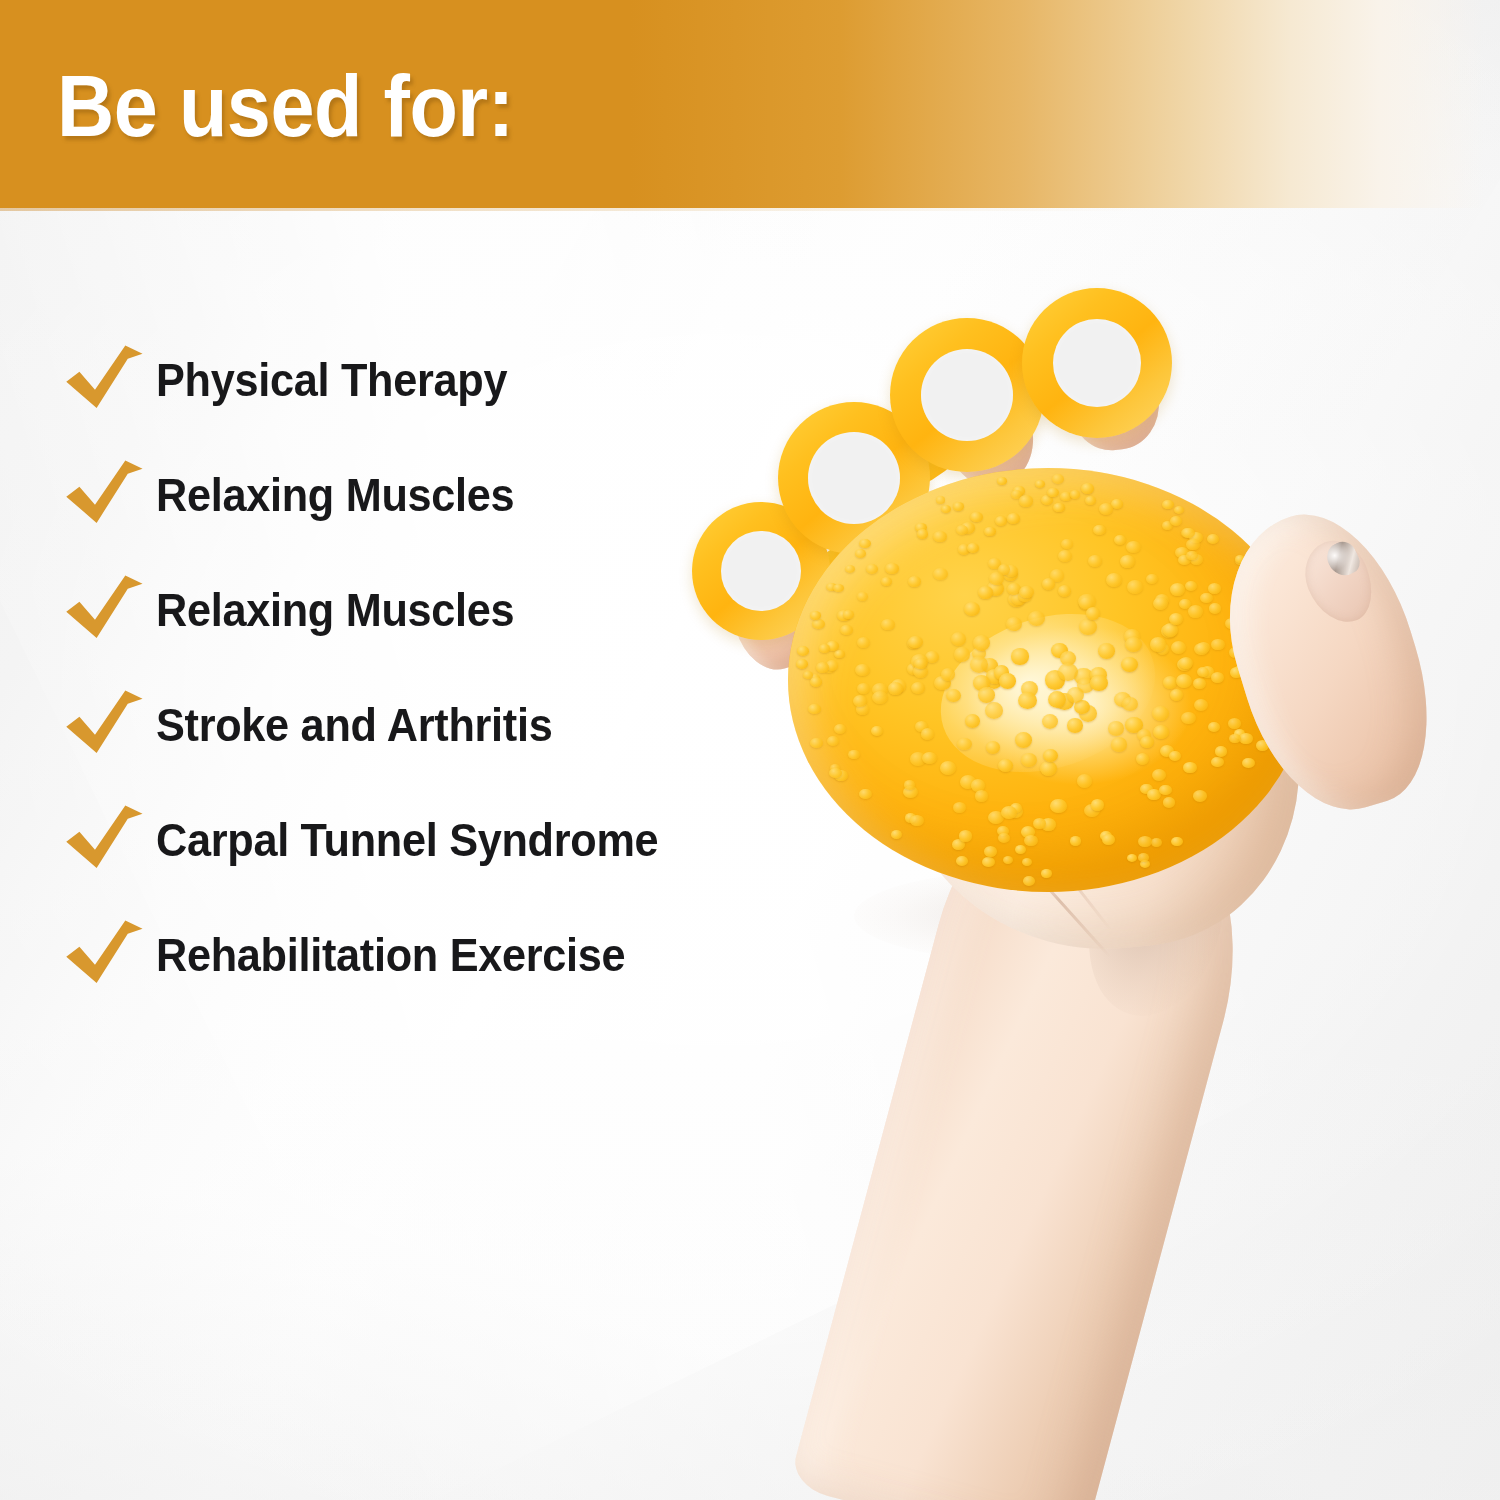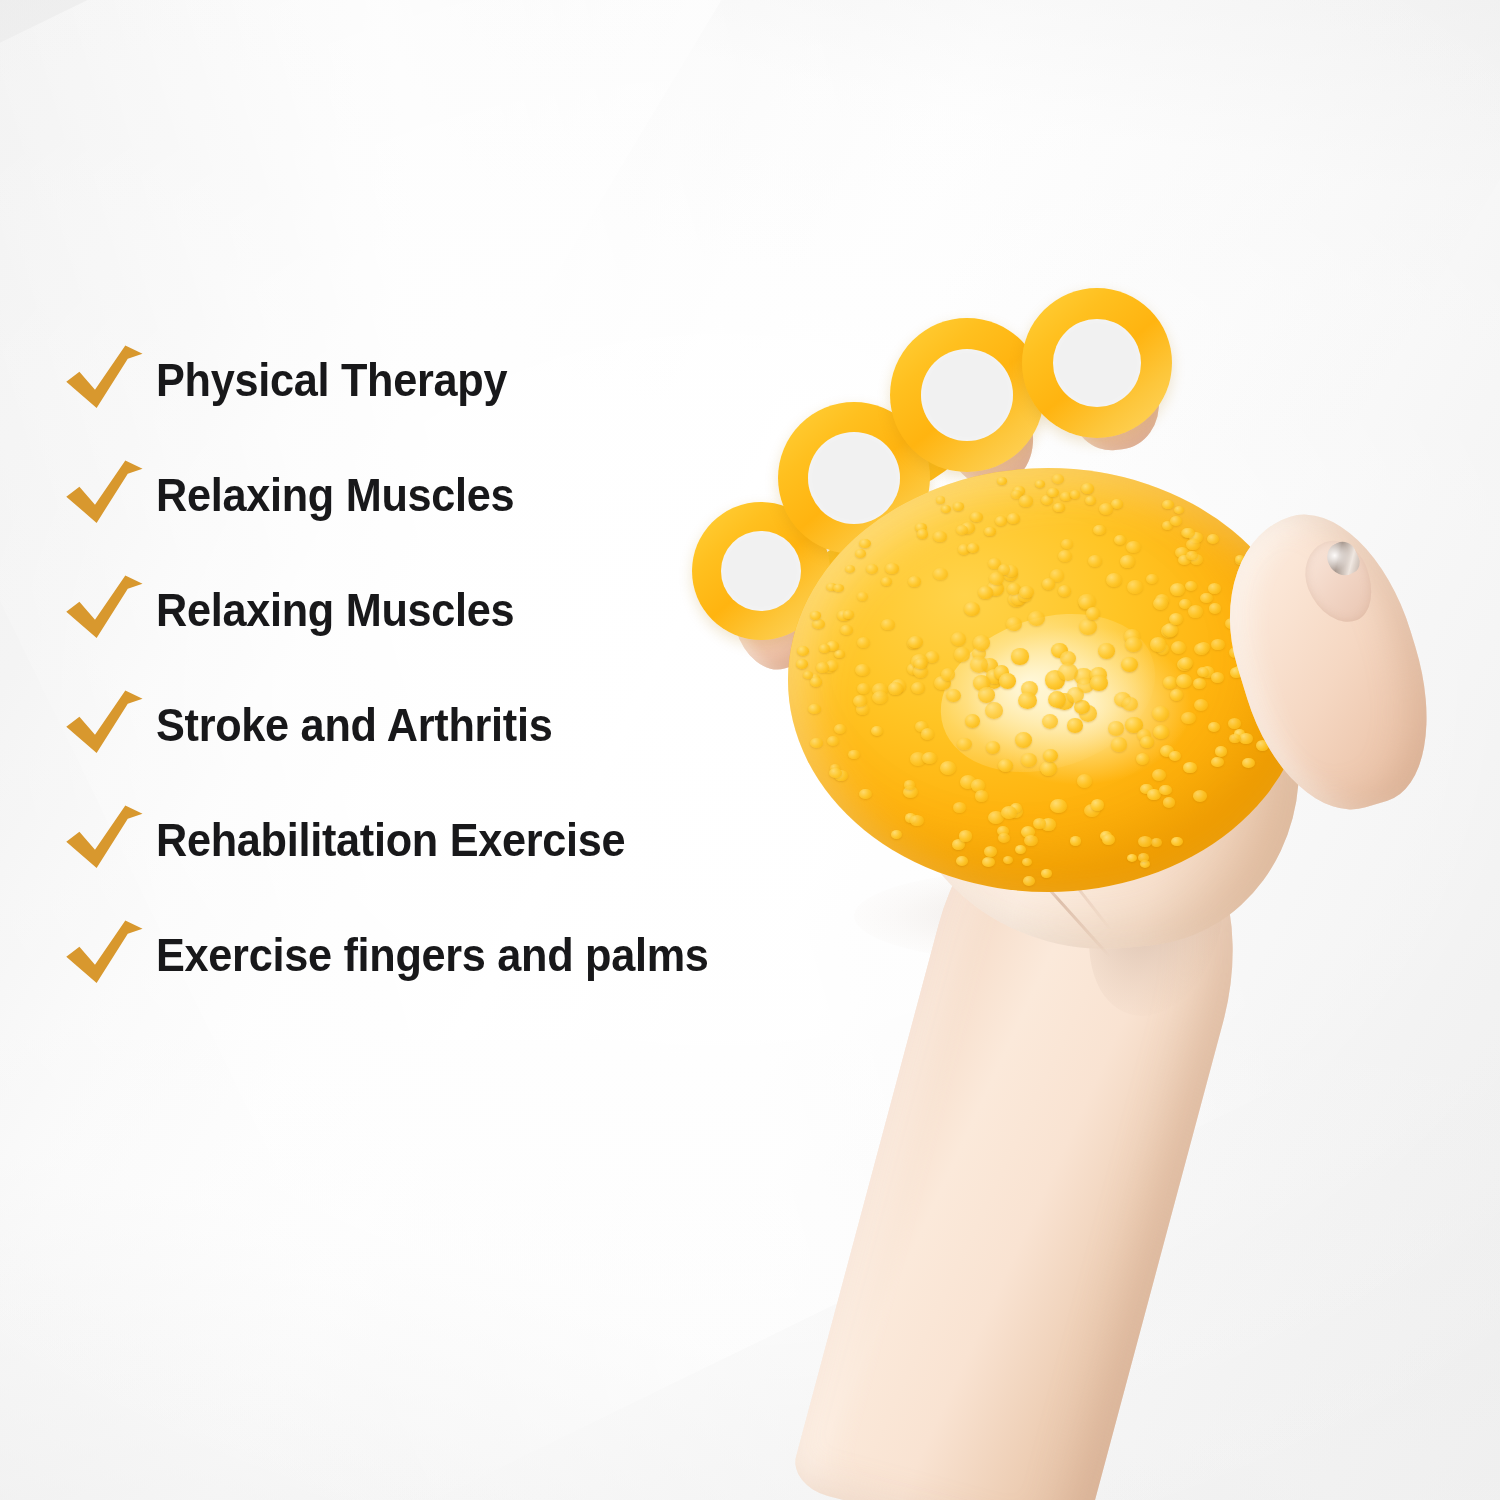--- a/index.html
+++ b/index.html
@@ -350,20 +350,23 @@
 <body>
 
 <div id="page">
 
   <div class="bg-base"></div>
   <div class="bg-diag-a"></div>
   <div class="bg-diag-b"></div>
   <div class="bg-diag-c"></div>
   <div class="bg-vignette"></div>
 
+  <div class="header-banner">
+    <div class="header-title">Be used for:</div>
+  </div>
 
   <div class="benefit-list">
 
     <div class="benefit-row">
       <span class="check-icon">
         <svg viewBox="0 0 100 100" aria-hidden="true">
           <path d="M4 52 L20 40 L39 62 L76 8 L97 18 L79 24 L41 84 Z" fill="#d8982e"></path>
         </svg>
       </span>
       <span class="benefit-label">Physical Therapy</span>
@@ -390,39 +393,39 @@
     <div class="benefit-row">
       <span class="check-icon">
         <svg viewBox="0 0 100 100" aria-hidden="true">
           <path d="M4 52 L20 40 L39 62 L76 8 L97 18 L79 24 L41 84 Z" fill="#d8982e"></path>
         </svg>
       </span>
       <span class="benefit-label">Stroke and Arthritis</span>
     </div>
 
 
+    <div class="benefit-row">
+      <span class="check-icon">
+        <svg viewBox="0 0 100 100" aria-hidden="true">
+          <path d="M4 52 L20 40 L39 62 L76 8 L97 18 L79 24 L41 84 Z" fill="#d8982e"></path>
+        </svg>
+      </span>
+      <span class="benefit-label">Carpal Tunnel Syndrome</span>
+    </div>
 
     <div class="benefit-row">
       <span class="check-icon">
         <svg viewBox="0 0 100 100" aria-hidden="true">
           <path d="M4 52 L20 40 L39 62 L76 8 L97 18 L79 24 L41 84 Z" fill="#d8982e"></path>
         </svg>
       </span>
       <span class="benefit-label">Rehabilitation Exercise</span>
     </div>
 
 
-    <div class="benefit-row">
-      <span class="check-icon">
-        <svg viewBox="0 0 100 100" aria-hidden="true">
-          <path d="M4 52 L20 40 L39 62 L76 8 L97 18 L79 24 L41 84 Z" fill="#d8982e"></path>
-        </svg>
-      </span>
-      <span class="benefit-label">Exercise fingers and palms</span>
-    </div>
 
   </div>
 
   <div class="product-photo">
     <div class="photo-shadow"></div>
 
     <div class="forearm"></div>
     <div class="wrist-shadow"></div>
     <div class="palm"></div>
     <div class="palm-crease c1"></div>

